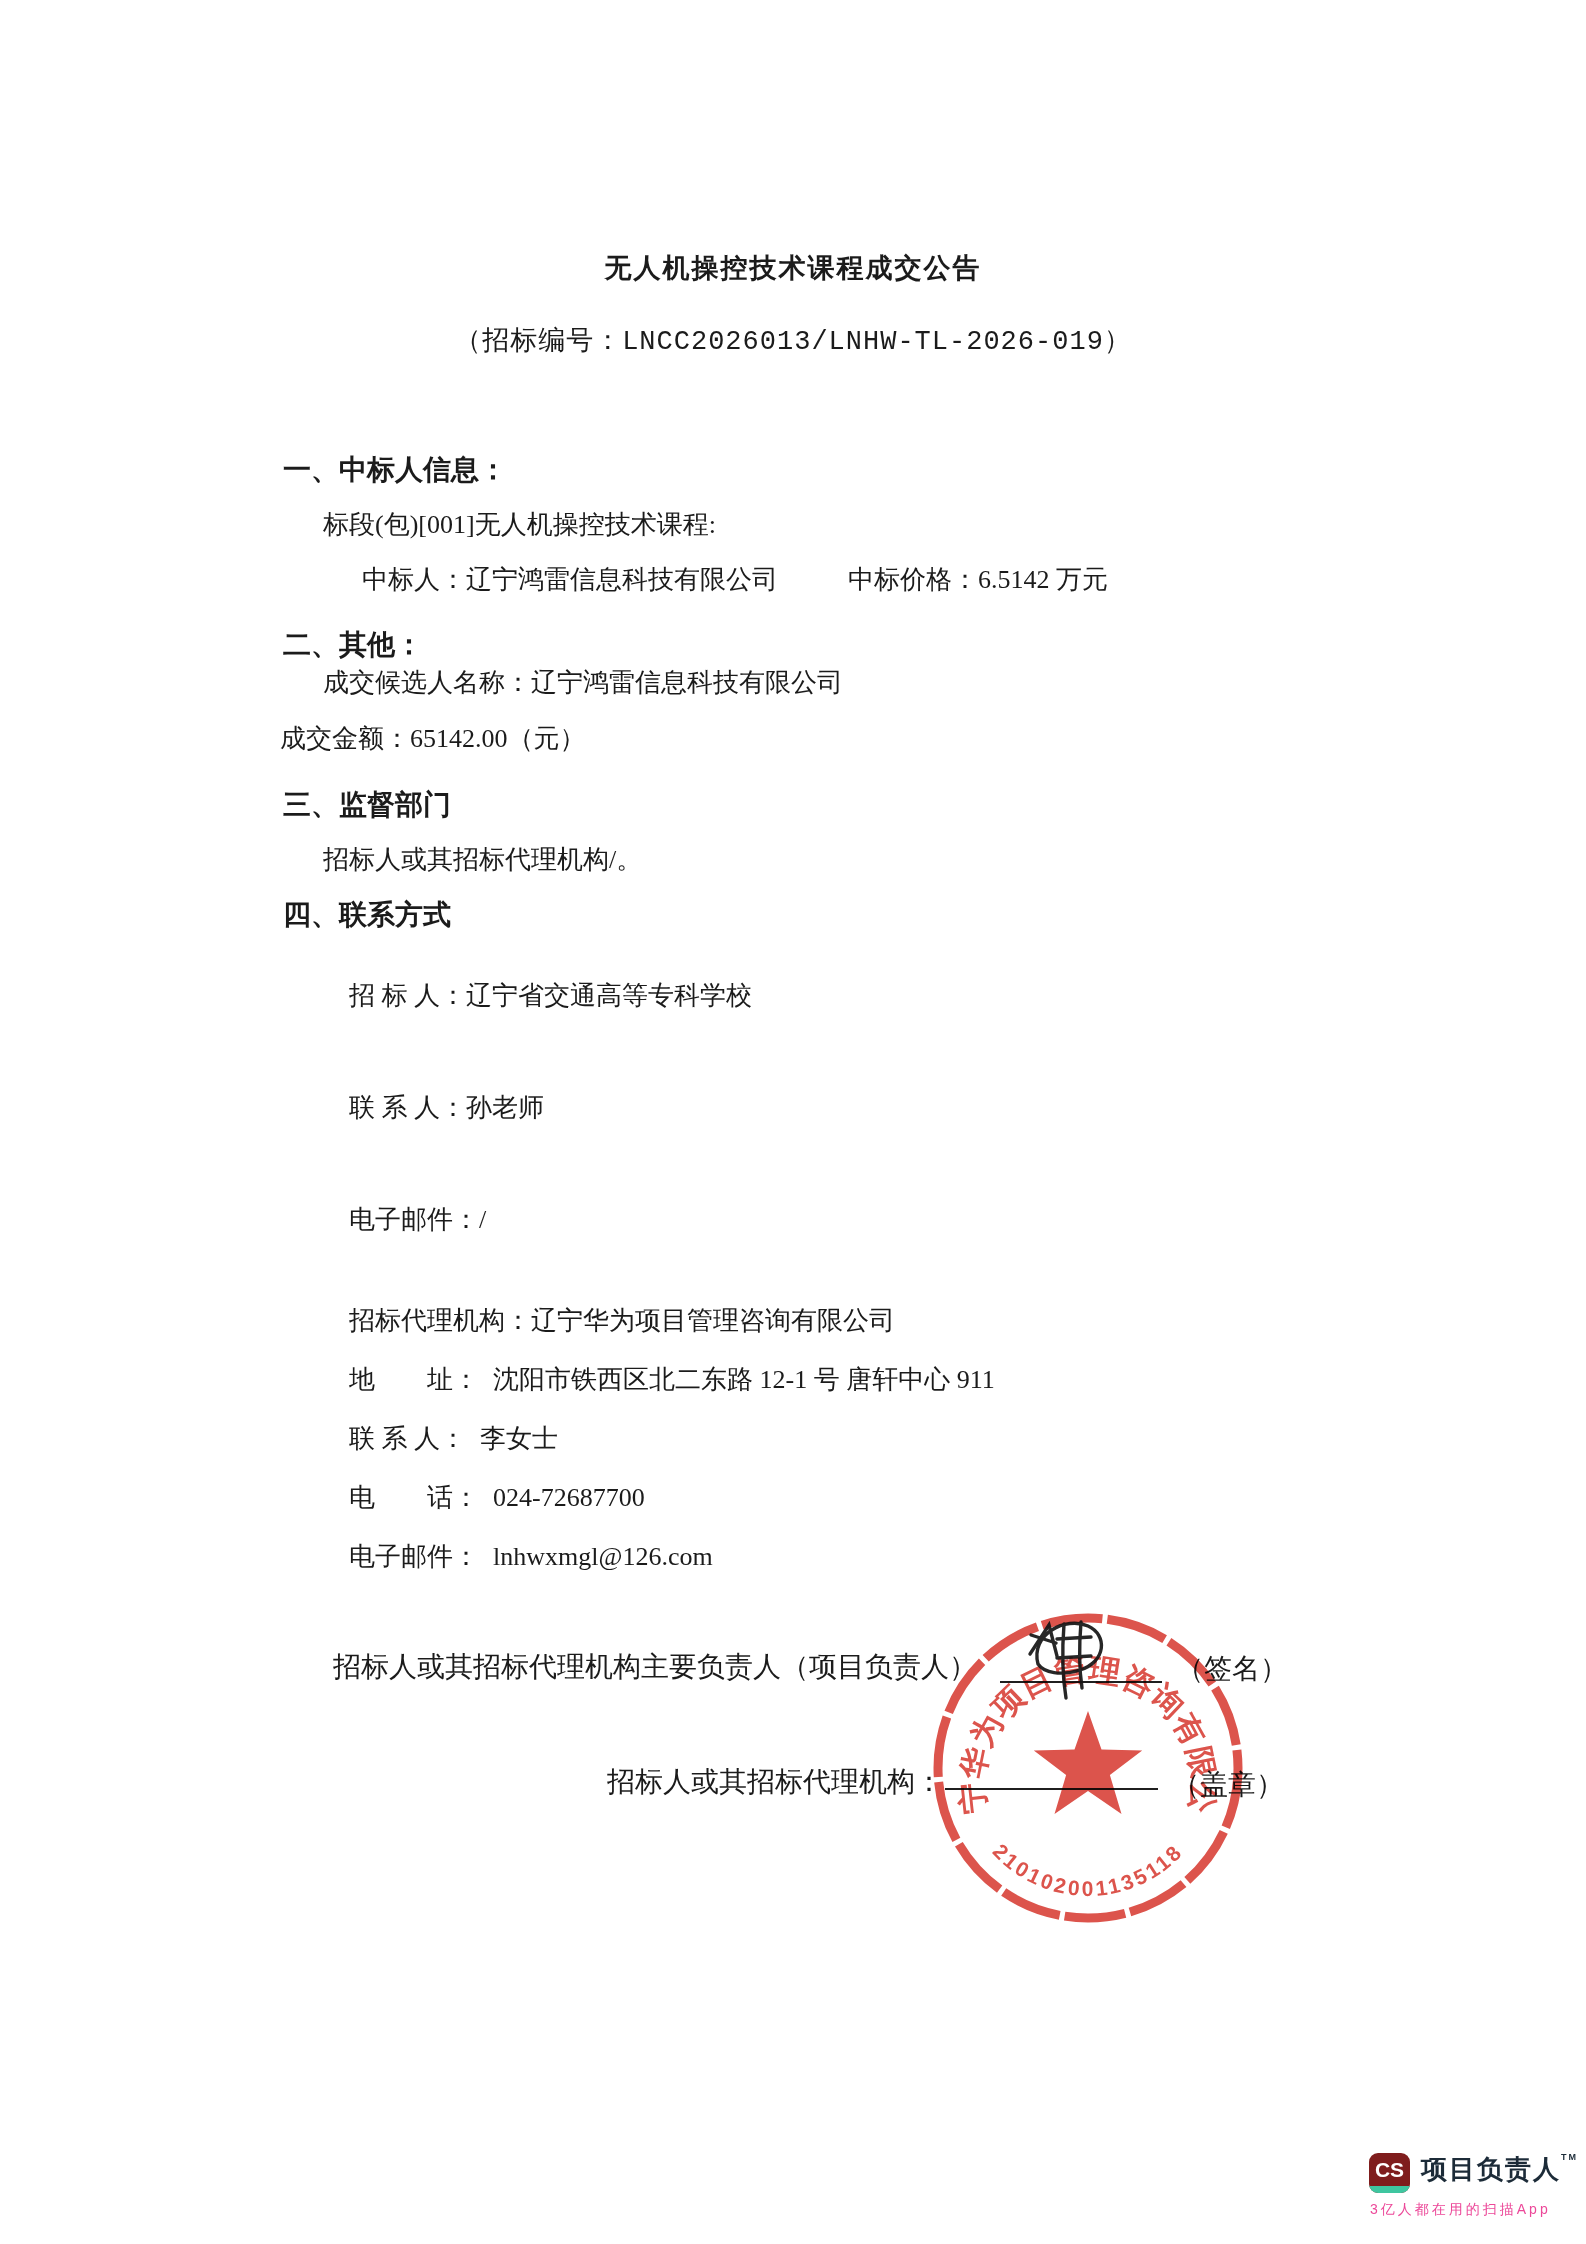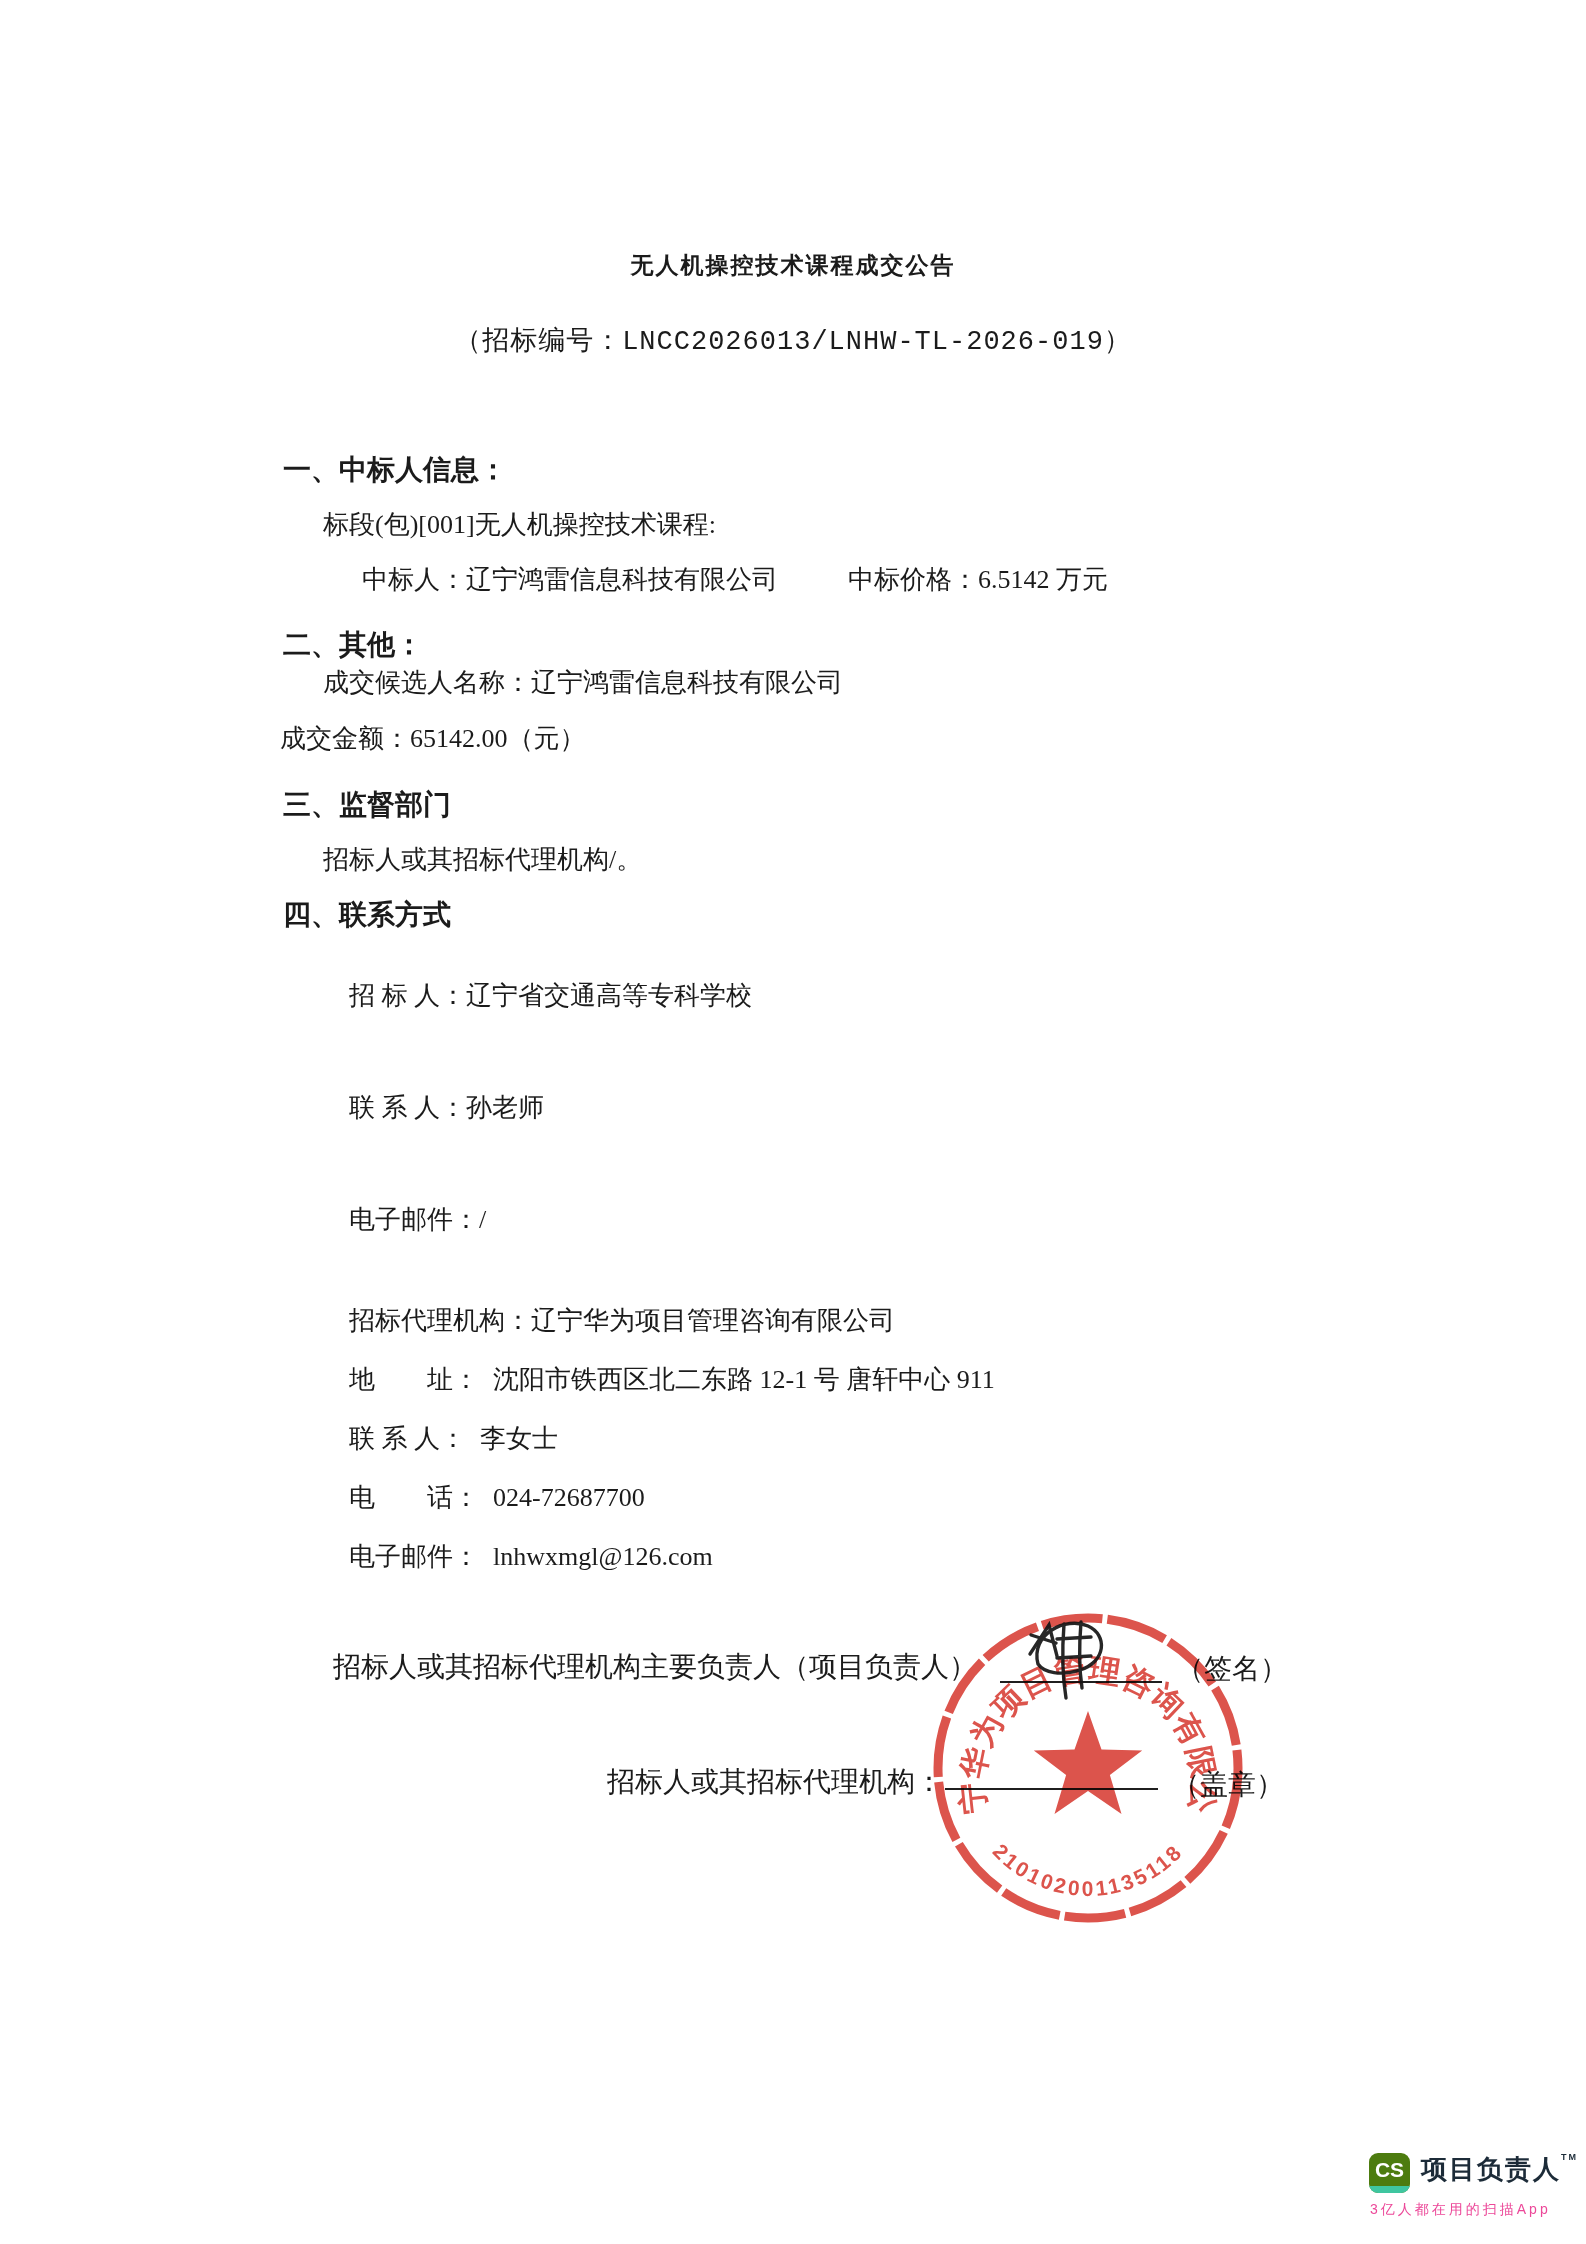--- a/index.html
+++ b/index.html
@@ -3,33 +3,33 @@
 <meta charset="utf-8">
 <style>
   html,body{margin:0;padding:0;background:#e8e8e8;}
   .page{
     position:relative;width:1586px;height:2244px;margin:0 auto;
     background:#ffffff;overflow:hidden;
     font-family:"Liberation Serif","DejaVu Serif",serif;color:#1b1b1b;
   }
   .abs{position:absolute;white-space:pre;}
   .center{left:0;right:0;text-align:center;}
-  .title{top:250px;font-size:23px;font-weight:700;letter-spacing:2px;}
+  .title{top:250px;font-size:27px;font-weight:700;letter-spacing:2px;}
   .subtitle{top:322px;font-size:27px;letter-spacing:1px;font-family:Liberation Mono, monospace;}
   .h{font-family:"Liberation Sans","DejaVu Sans",sans-serif;font-weight:700;font-size:28px;}
   .b{font-size:26px;}
   .row .lbl{display:inline-block;}
   .row .val{display:inline-block;}
   .row.gap .val{margin-left:14px;}
   .uline{position:absolute;border-top:2px solid #1f1f1f;height:0;}
   .seal{position:absolute;left:928px;top:1608px;width:320px;height:320px;
         opacity:.86;mix-blend-mode:multiply;}
   .autograph{position:absolute;left:1018px;top:1612px;width:100px;height:105px;opacity:.92;}
   .wm-logo{position:absolute;left:1369px;top:2153px;width:41px;height:40px;border-radius:9px;
-           background:#4d7c0f;overflow:hidden;
+           background:#7f1d1d;overflow:hidden;
            font-family:"Liberation Sans","DejaVu Sans",sans-serif;}
   .wm-logo .cs{display:block;color:#ffffff;font-weight:700;font-size:21px;text-align:center;line-height:34px;}
   .wm-logo .strip{position:absolute;left:0;right:0;bottom:0;height:7px;background:#3fc6a0;}
   .wm-brand{position:absolute;left:1421px;top:2152px;font-size:26px;font-weight:700;color:#1c2b38;
             font-family:"Liberation Sans","DejaVu Sans",sans-serif;letter-spacing:2px;}
   .wm-brand sup{font-size:9px;vertical-align:top;}
   .wm-tag{position:absolute;left:1370px;top:2201px;font-size:14px;color:#ec4899;letter-spacing:3px;
           font-family:"Liberation Sans","DejaVu Sans",sans-serif;}
 </style>
 </head>

